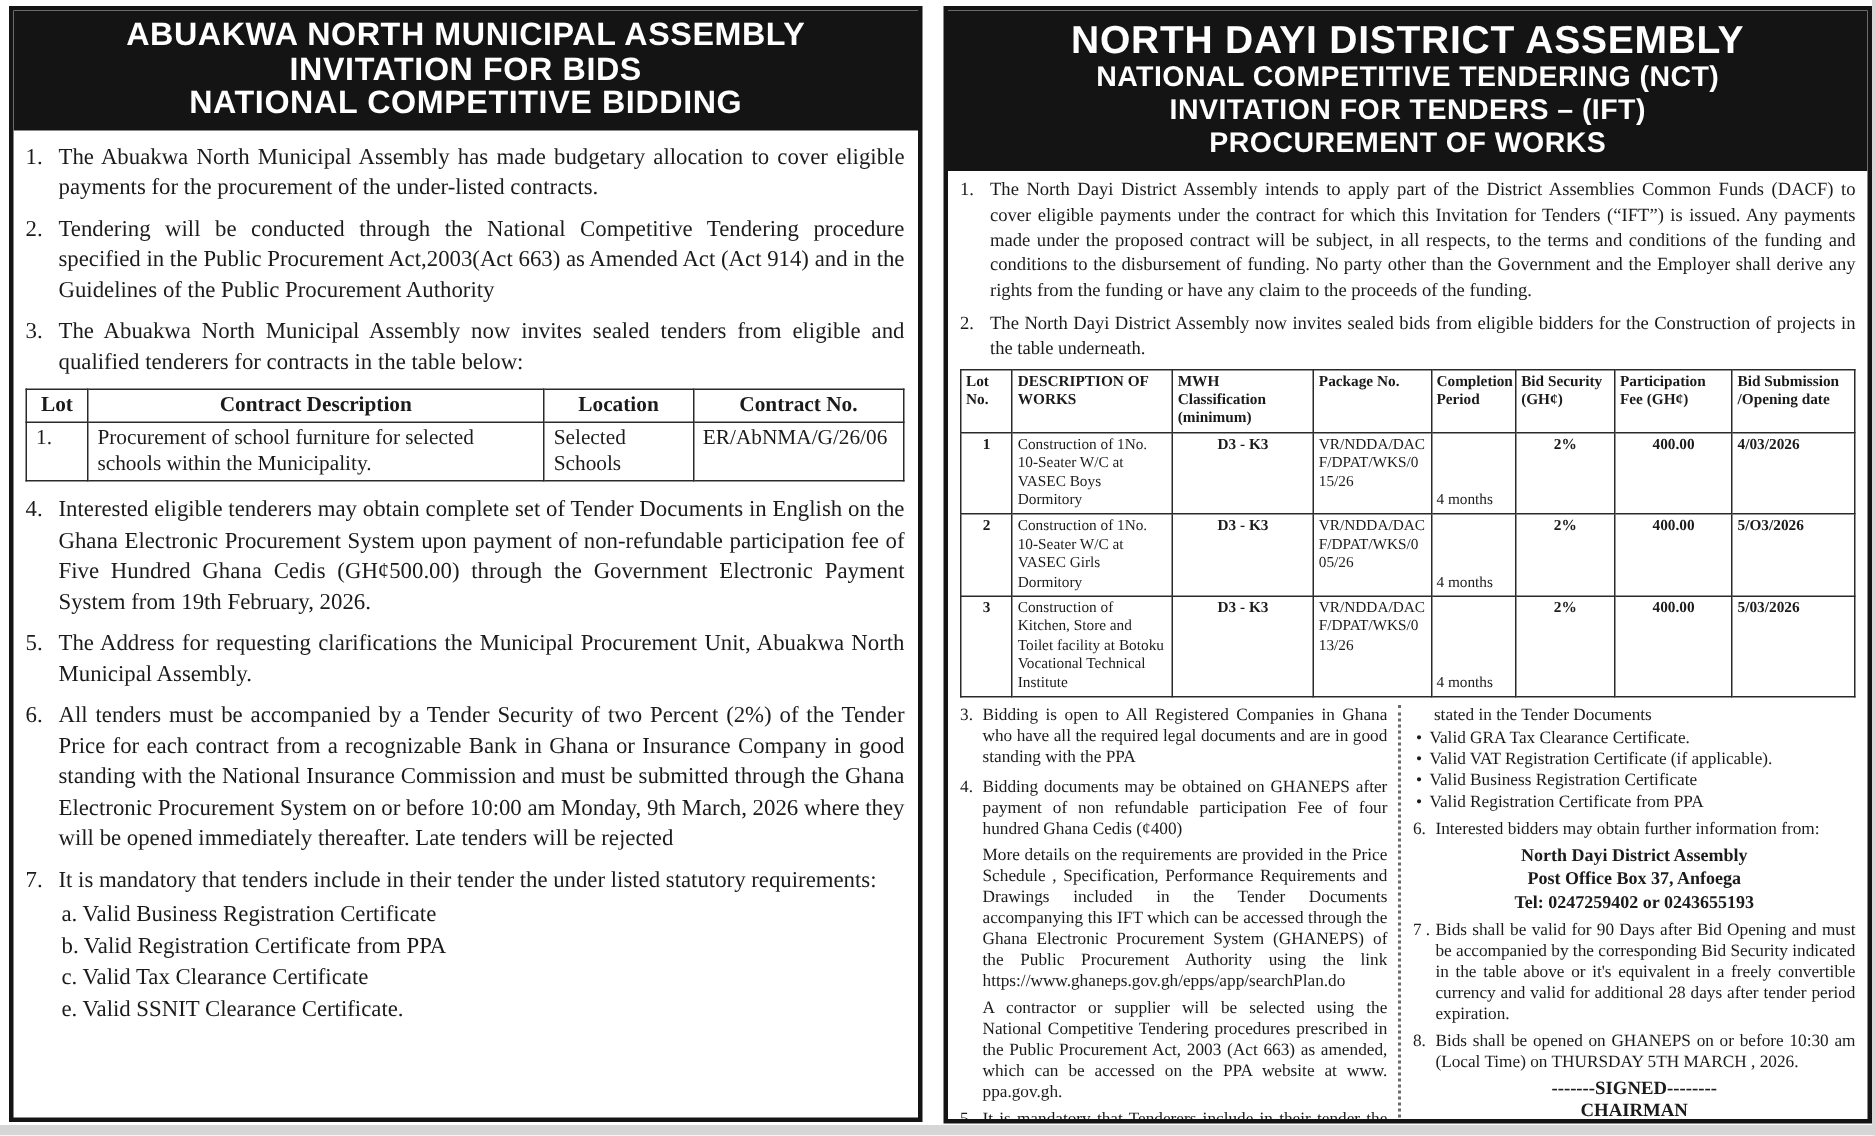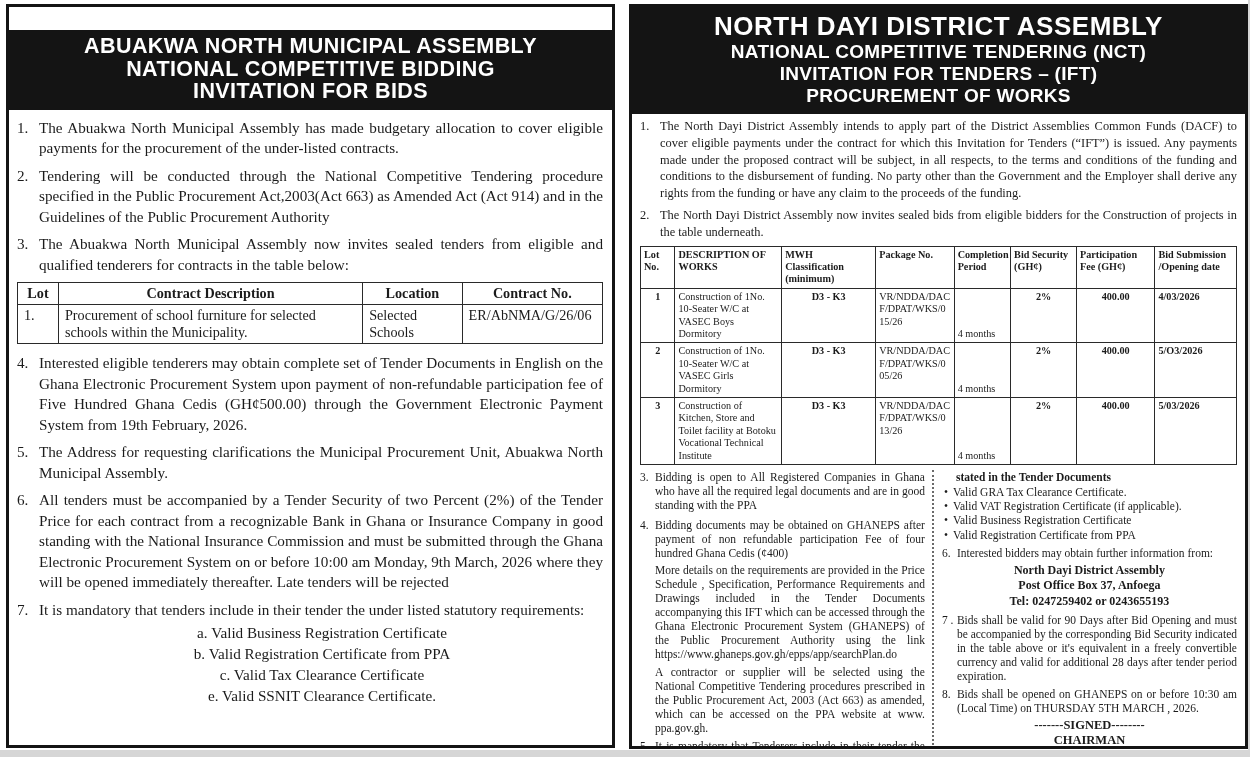--- a/index.html
+++ b/index.html
@@ -10,21 +10,21 @@
   .panel { background: #fff; border: 3px solid #141414; overflow: hidden; }
   .panel-left  { width: 609px; height: 744px; }
   .panel-right { width: 619px; height: 745px; margin-left: 14px; }
 
   .edge-bottom { position: absolute; left: 0; bottom: 0; width: 100%; height: 7px; background: #d6d6d6; }
   .edge-right  { position: absolute; right: 0; top: 0; width: 2px; height: 100%; background: #d6d6d6; }
 
   
   .notice-header { background: #141414; color: #ffffff; text-align: center;
     font-family: "Liberation Sans", "DejaVu Sans", sans-serif; font-weight: 700; }
-  .panel-left .notice-header { padding: 5px 4px 7px; margin-top: 23px; }
+  .panel-left .notice-header { padding: 5px 4px 7px; }
   .panel-left .notice-header .hl { font-size: 21.5px; line-height: 22.5px; letter-spacing: 0.4px; }
   .panel-right .notice-header { padding: 4px 4px 7px; }
   .panel-right .notice-header .hl1 { font-size: 26px; line-height: 30px; letter-spacing: 0.5px; }
   .panel-right .notice-header .hl { font-size: 19px; line-height: 22px; letter-spacing: 0.3px; }
 
   
   .left-body { padding: 8px 9px 4px 8px; font-size: 15.2px; }
   .l-item { display: flex; margin-bottom: 7px; }
   .l-item .num { flex: none; width: 22px; line-height: 20.5px; }
   .l-item .txt { flex: 1; text-align: justify; line-height: 20.5px; }
@@ -32,21 +32,21 @@
   table { border-collapse: collapse; width: 100%; }
   .left-table { margin: 2px 0 9px; font-size: 14.2px; table-layout: fixed; }
   .left-table th, .left-table td { border: 1px solid #2a2a2a; padding: 2px 6px; vertical-align: top; }
   .left-table th { font-weight: 700; text-align: center; }
   .left-table .c-lot { width: 7%; }
   .left-table .c-desc { width: 52%; }
   .left-table .c-loc { width: 17%; }
   .left-table .c-no { width: 24%; }
 
   .statutory { margin: 1px 0 0 24px; }
-  .statutory div { line-height: 21px; text-align: center; }
+  .statutory div { line-height: 21px; }
 
   
   .right-body { padding: 4px 8px 2px; }
   .r-item { display: flex; margin-bottom: 5px; font-size: 12.4px; }
   .r-item .num { flex: none; width: 20px; line-height: 16.8px; }
   .r-item .txt { flex: 1; text-align: justify; line-height: 16.8px; }
 
   .right-table { margin: 3px 0 5px; font-size: 10.2px; table-layout: fixed; line-height: 12.4px; }
   .right-table th, .right-table td { border: 1px solid #2a2a2a; padding: 2px 3px; vertical-align: top; }
   .right-table th { font-weight: 700; text-align: left; }
@@ -69,40 +69,40 @@
   .cols { display: flex; font-size: 11.5px; }
   .col-l { width: 48.9%; padding-right: 7px; }
   .col-r { width: 51.1%; border-left: 2px dotted #6a6a6a; padding-left: 8px; }
 
   .c-item { display: flex; }
   .c-item .num { flex: none; width: 15px; line-height: 14px; }
   .c-item .txt { flex: 1; text-align: justify; line-height: 14px; }
   .c-para { text-align: justify; line-height: 14px; margin-left: 15px; }
   .mb6 { margin-bottom: 6px; } .mb4 { margin-bottom: 4px; } .mb3 { margin-bottom: 3px; }
 
-  .cont-line { margin-left: 14px; line-height: 14px; font-weight: bold; }
+  .cont-line { margin-left: 14px; line-height: 14px; }
   .bullet-list { margin: 1px 0 4px 2px; }
   .bullet-row { display: flex; line-height: 14.2px; }
   .bullet-row .b { flex: none; width: 9px; }
   .address-block { text-align: center; font-weight: 700; font-size: 12px; line-height: 15.5px; margin-bottom: 4px; }
   .signed-block { text-align: center; font-weight: 700; margin-top: 3px; }
   .signed-block .s1 { font-size: 12.5px; line-height: 15px; }
   .signed-block .s2 { font-size: 12.5px; line-height: 15px; }
   .signed-block .s3 { font-size: 12.8px; line-height: 15px; letter-spacing: 0.2px; }
 </style>
 </head>
 <body>
 
 <div class="page">
 
   <div class="panel panel-left">
     <div class="notice-header">
       <div class="hl">ABUAKWA NORTH MUNICIPAL ASSEMBLY</div>
+      <div class="hl">INVITATION FOR BIDS</div>
       <div class="hl">NATIONAL COMPETITIVE BIDDING</div>
-      <div class="hl">INVITATION FOR BIDS</div>
     </div>
     <div class="left-body">
 
       <div class="l-item">
         <span class="num">1.</span>
         <span class="txt">The Abuakwa North Municipal Assembly has made budgetary allocation to cover eligible payments for the procurement of the under-listed contracts.</span>
       </div>
       <div class="l-item">
         <span class="num">2.</span>
         <span class="txt">Tendering will be conducted through the National Competitive Tendering procedure specified in the Public Procurement Act,2003(Act 663) as Amended Act (Act 914) and in the Guidelines of the Public Procurement Authority</span>

